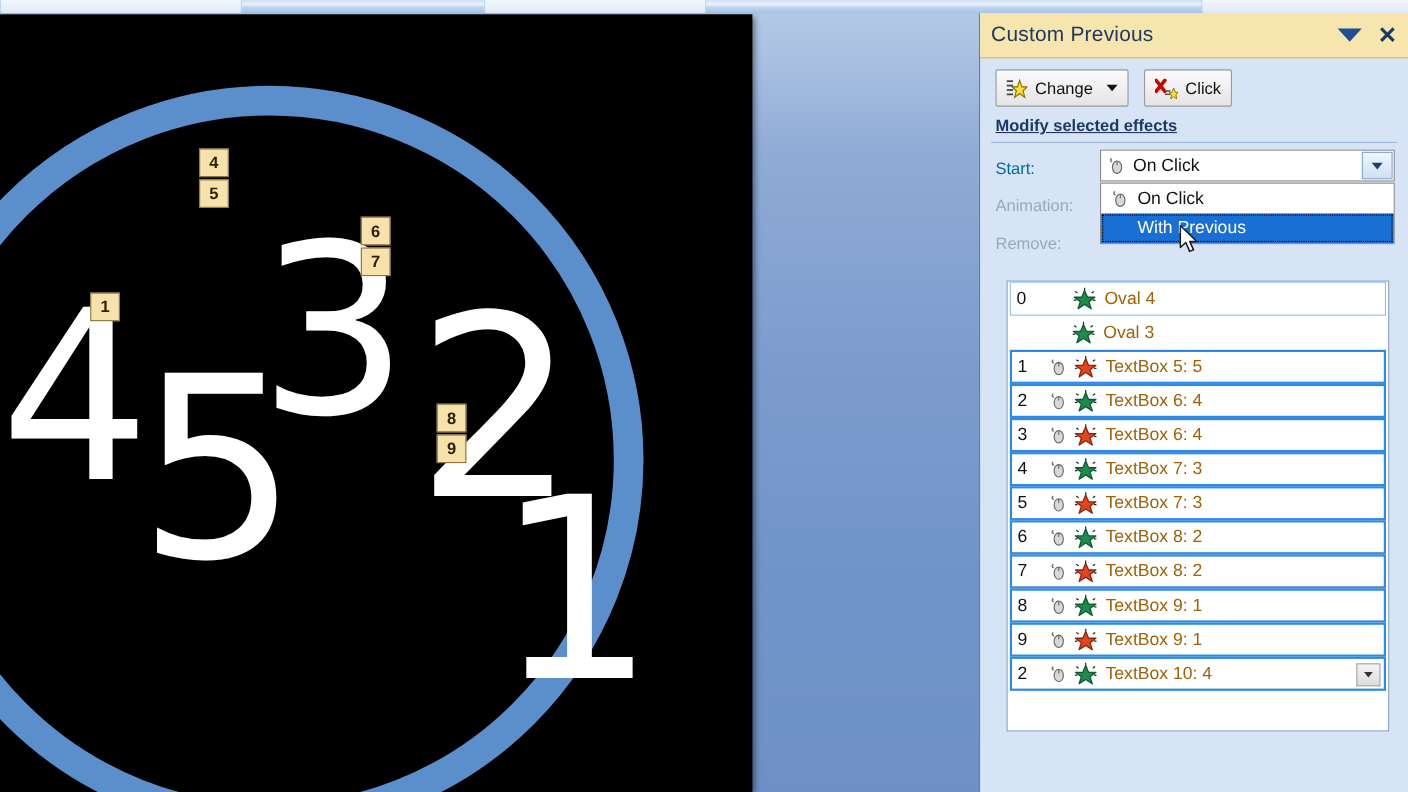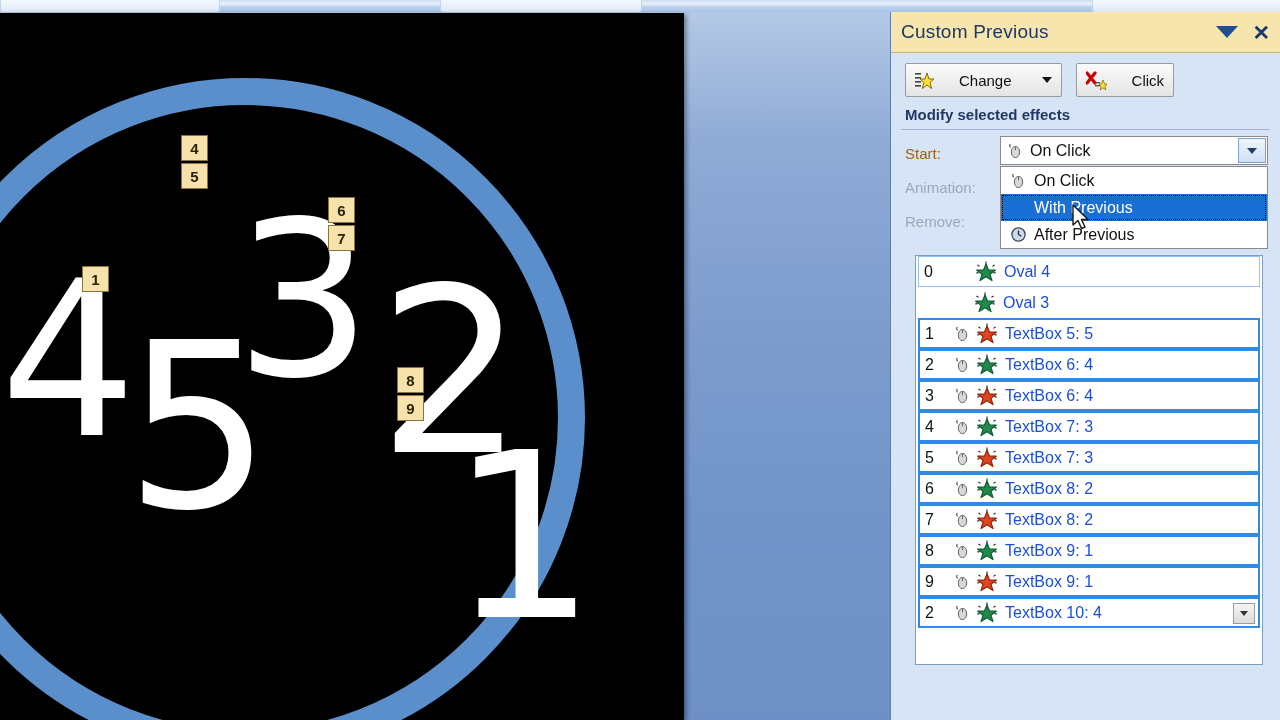--- a/index.html
+++ b/index.html
@@ -38,30 +38,30 @@
     border-bottom:1px solid #c9b779;position:relative;}
   #pane-title .t{font-size:19px;color:#1f3864;padding-left:10px;letter-spacing:.2px;}
   #pane-title .ctl{position:absolute;display:flex;align-items:center;gap:14px;right:10px;top:0;height:40px;}
   .tri-down{width:0;height:0;border-left:11px solid transparent;border-right:11px solid transparent;border-top:12px solid #1f4e99;cursor:pointer;}
   .x-close{font-size:21px;color:#173a6d;font-weight:bold;line-height:1;cursor:pointer;}
 
   #pane-body{padding:10px 10px 0 14px;}
   #btn-row{display:flex;gap:14px;margin-bottom:9px;}
   .tb-btn{height:32px;background:linear-gradient(to bottom,#fbfbfb,#e4e4e4);
     border:1px solid #9a9a9a;border-radius:2px;display:flex;align-items:center;
-    padding:0 9px;gap:25px;font-size:15px;color:#101010;cursor:pointer;}
+    padding:0 9px;gap:7px;font-size:15px;color:#101010;cursor:pointer;}
   .tb-btn .cap{font-size:15px;}
   .tiny-tri{width:0;height:0;border-left:5px solid transparent;border-right:5px solid transparent;border-top:6px solid #111;margin-left:5px;}
 
-  #modify-head{font-size:15px;font-weight:bold;color:#1f3864;
+  #modify-head{font-size:15px;font-weight:bold;color:#1f3864;text-decoration:underline;
     margin:4px 0 6px 0;}
   #hr1{height:1px;background:#9fb6d4;margin:0 0 8px -4px;}
 
   .field-row{display:flex;align-items:center;height:30px;margin-bottom:4px;}
-  .field-lab{width:96px;font-size:15px;color:#a16207;}
+  .field-lab{width:96px;font-size:15px;color:#0369a1;}
   .field-lab.dim{color:#9aa8bb;}
 
   
   #start-combo{position:absolute;left:1000px;top:136px;width:268px;height:29px;
     background:#fff;border:1px solid #8a8a8a;box-sizing:border-box;display:flex;align-items:center;}
   #start-combo .val{font-size:16px;color:#111;margin-left:6px;}
   #start-combo .arrow-btn{position:absolute;right:1px;top:1px;width:28px;height:25px;
     background:linear-gradient(to bottom,#eef5fd,#cfe0f4);border:1px solid #7ea4cd;
     display:flex;align-items:center;justify-content:center;cursor:pointer;box-sizing:border-box;}
 
@@ -74,21 +74,21 @@
   
   #effect-list{position:absolute;left:915px;top:255px;width:348px;height:410px;
     background:#fff;border:1px solid #7f9bbd;box-sizing:border-box;overflow:hidden;}
   .eff{position:relative;height:31px;display:flex;align-items:center;box-sizing:border-box;
     margin:0 2px;cursor:pointer;}
   .eff.sel{border:2px solid #2e8ae5;}
   .eff.sel0{border:1px solid #8fc0ee;}
   .eff .num{width:26px;font-size:16px;color:#111;text-align:left;padding-left:5px;}
   .eff .mouse{width:22px;display:flex;align-items:center;justify-content:center;}
   .eff .star{width:28px;display:flex;align-items:center;justify-content:center;}
-  .eff .lab{font-size:16px;color:#1d4ed8;margin-left:4px;}
+  .eff .lab{font-size:16px;color:#a16207;margin-left:4px;}
   .eff .expander{position:absolute;right:3px;top:4px;width:22px;height:21px;
     background:linear-gradient(to bottom,#f4f4f4,#dcdcdc);border:1px solid #9b9b9b;
     display:flex;align-items:center;justify-content:center;cursor:pointer;box-sizing:border-box;}
 
   .cursor{position:absolute;z-index:60;pointer-events:none;}
 </style>
 </head>
 <body>
 
 <div id="ribbon-sliver">
@@ -190,29 +190,20 @@
           <ellipse cx="8.5" cy="10" rx="4.2" ry="5.6" fill="#d8d8d8" stroke="#666" stroke-width="1"></ellipse>
           <path d="M8.5 4.6 L8.5 8.2" stroke="#666" stroke-width="1"></path>
         </svg>
       </span>
       <span style="margin-left: 5px;">On Click</span>
     </div>
     <div class="dd-opt sel">
       <span style="width: 22px; display: inline-flex; align-items: center; justify-content: center;"></span>
       <span style="margin-left: 5px;">With Previous</span>
     </div>
-    <div class="dd-opt">
-      <span style="width: 22px; display: inline-flex; align-items: center; justify-content: center;">
-        <svg width="17" height="17" viewBox="0 0 17 17">
-          <circle cx="8.5" cy="8.5" r="6.6" fill="#cfd8e6" stroke="#3a4a63" stroke-width="1.3"></circle>
-          <path d="M8.5 4.6 L8.5 8.5 L11.3 10.2" stroke="#1d2b42" stroke-width="1.3" fill="none"></path>
-        </svg>
-      </span>
-      <span style="margin-left: 5px;">After Previous</span>
-    </div>
   </div>
 
 <div id="effect-list">
     <div class="eff sel0">
       <span class="num">0</span>
       <span class="mouse"></span>
       <span class="star">
         <svg width="22" height="22" viewBox="0 0 22 22">
           <g stroke="#222" stroke-width="1.1">
             <path d="M11 0.6 L11 3.2"></path>

